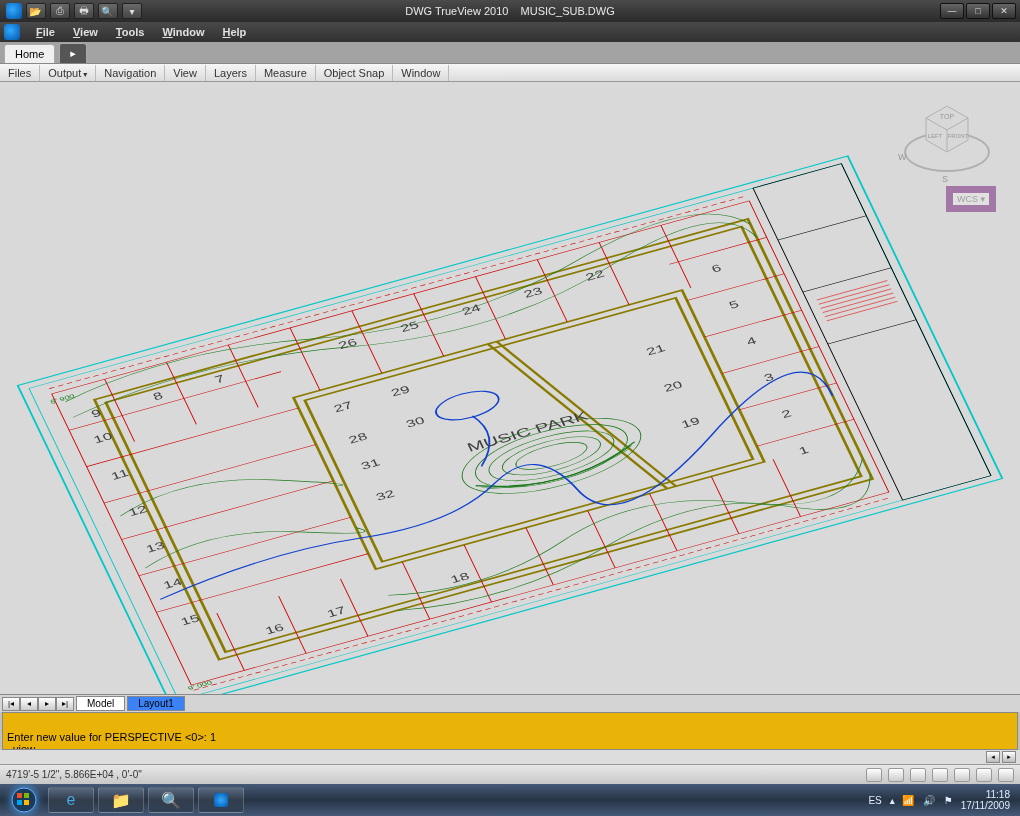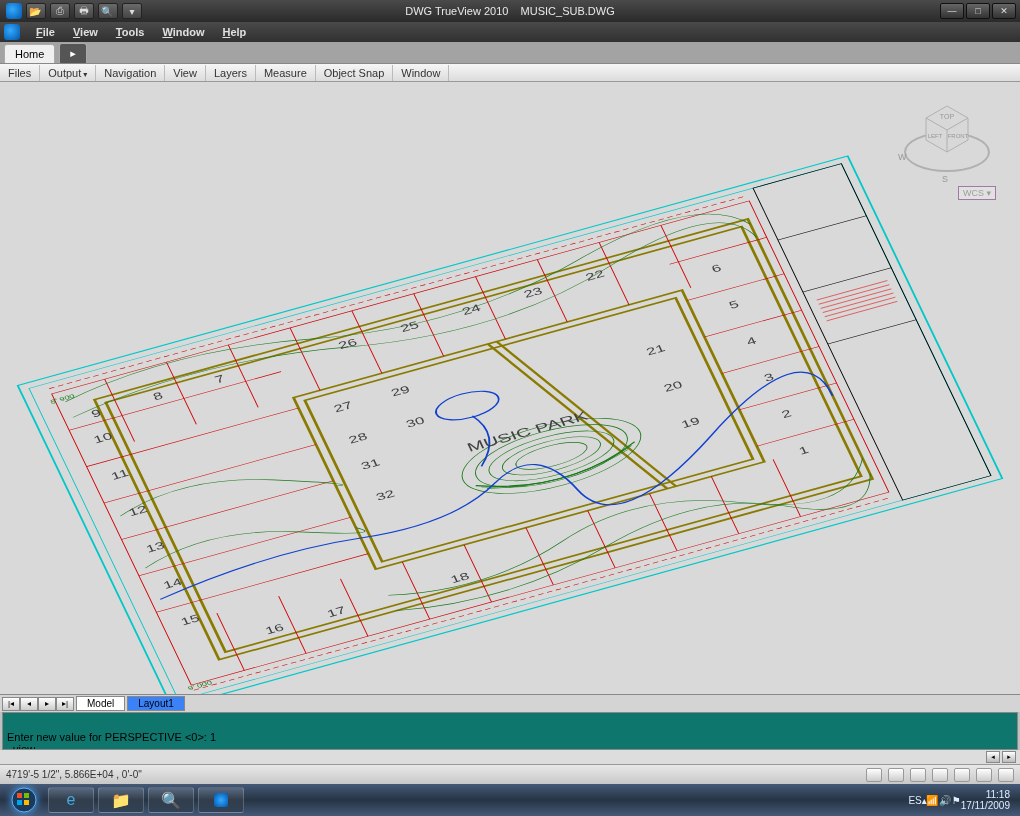--- a/index.html
+++ b/index.html
@@ -30,46 +30,46 @@
 .ribbon-panels .panel{padding:2px 8px;border-right:1px solid #bbb;cursor:pointer;}
 .ribbon-panels .panel .dd{font-size:8px;margin-left:2px;}
 
 
 .canvas-wrap{flex:1;position:relative;background:#d9d9d9;overflow:hidden;}
 .canvas-wrap svg{position:absolute;top:0;left:0;}
 .viewcube{position:absolute;top:14px;right:28px;width:90px;height:100px;opacity:.5;}
 .viewcube .disc{position:absolute;top:36px;left:2px;width:86px;height:40px;border:2px solid #888;border-radius:50%;}
 .viewcube .cube{position:absolute;top:8px;left:20px;width:50px;height:50px;}
 .viewcube .cmp{position:absolute;font-size:9px;color:#555;}
-.viewcube .wcs{position:absolute;top:90px;right:-4px;font-size:9px;color:#666;background:rgba(255,255,255,.4);padding:1px 4px;border:1px solid #701a75;}
+.viewcube .wcs{position:absolute;top:90px;right:-4px;font-size:9px;color:#666;background:rgba(255,255,255,.4);padding:1px 4px;border:7px solid #701a75;}
 
 
 .layout-tabs{height:18px;background:#d4d4d4;display:flex;align-items:center;font-size:10px;border-top:1px solid #888;}
 .layout-tabs .nav{display:flex;gap:0;margin-left:2px;}
 .layout-tabs .nav div{width:18px;height:14px;background:linear-gradient(#fff,#ccc);border:1px solid #888;display:flex;align-items:center;justify-content:center;font-size:8px;cursor:pointer;}
 .layout-tabs .tab{padding:1px 10px;background:#fff;border:1px solid #888;margin-left:2px;cursor:pointer;}
 .layout-tabs .tab.inactive{background:#3b82f6;}
 
 
-.cmd{height:32px;background:#0f766e;border:1px solid #888;margin:0 2px;font-family:"Courier New",monospace;font-size:11px;padding:18px 4px;overflow:hidden;}
+.cmd{height:32px;background:#eab308;border:1px solid #888;margin:0 2px;font-family:"Courier New",monospace;font-size:11px;padding:18px 4px;overflow:hidden;}
 .cmd-scroll{height:14px;background:#ddd;display:flex;align-items:center;justify-content:flex-end;padding-right:4px;gap:2px;}
 .cmd-scroll div{width:14px;height:12px;background:linear-gradient(#fff,#bbb);border:1px solid #888;font-size:7px;display:flex;align-items:center;justify-content:center;cursor:pointer;}
 
 
 .statusbar{height:20px;background:linear-gradient(#e8e8e8,#c8c8c8);display:flex;align-items:center;font-size:10px;color:#333;padding:0 6px;border-top:1px solid #999;}
 .statusbar .coords{flex:0 0 auto;}
 .statusbar .tray{margin-left:auto;display:flex;gap:6px;align-items:center;}
 .statusbar .tbtn{width:16px;height:14px;background:linear-gradient(#fff,#ccc);border:1px solid #999;border-radius:2px;cursor:pointer;}
 
 
 .taskbar{height:32px;background:linear-gradient(#455a78,#263445,#455a78);display:flex;align-items:center;padding:0 4px;gap:4px;}
 .taskbar .start{width:40px;height:28px;display:flex;align-items:center;justify-content:center;cursor:pointer;}
 .taskbar .start svg{filter:drop-shadow(0 0 4px #4af);}
 .taskbar .tbtn{width:46px;height:26px;background:linear-gradient(rgba(255,255,255,.15),rgba(0,0,0,.2));border:1px solid rgba(255,255,255,.2);border-radius:3px;display:flex;align-items:center;justify-content:center;cursor:pointer;}
-.taskbar .systray{margin-left:auto;display:flex;align-items:center;color:#e0ecff;font-size:10px;padding-right:6px;}
+.taskbar .systray{margin-left:auto;display:flex;align-items:center;gap:8px;color:#e0ecff;font-size:10px;padding-right:6px;}
 .taskbar .clock{text-align:right;line-height:1.1;}
 </style>
 </head>
 <body>
 
 <div class="titlebar">
   <div class="qat">
     <div class="app-icon"></div>
     <div class="qbtn">📂</div>
     <div class="qbtn">⎙</div>

